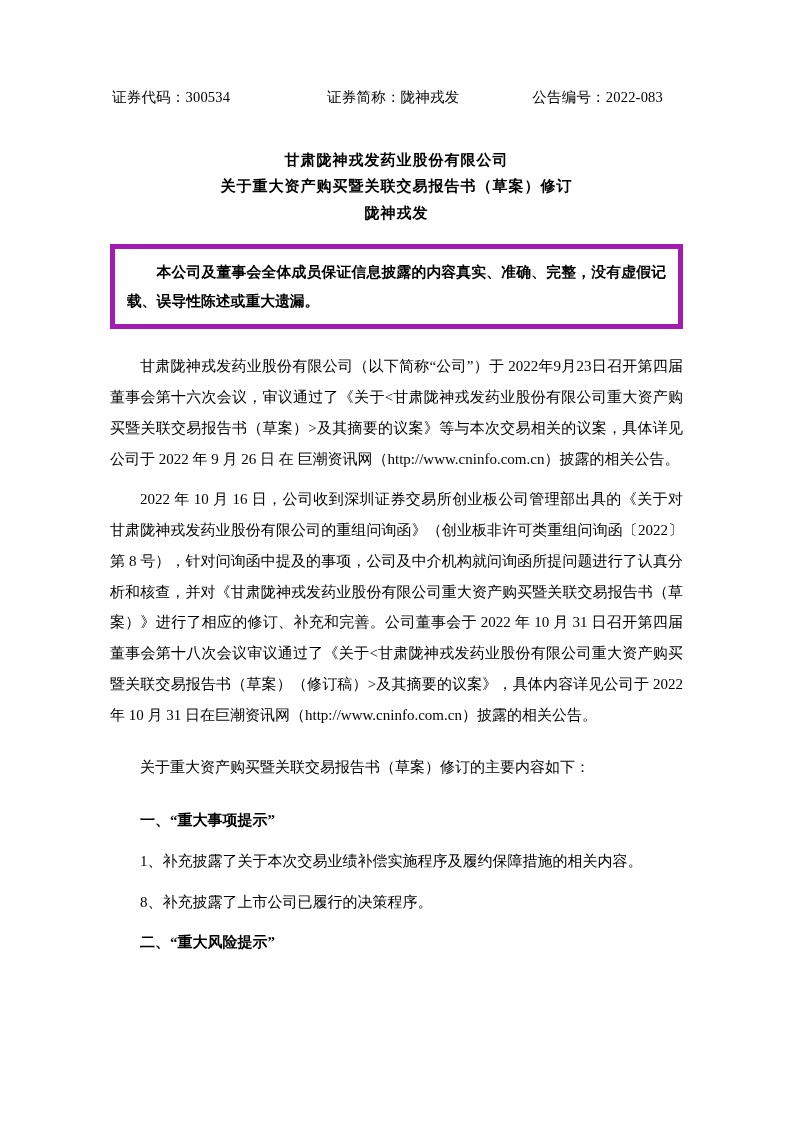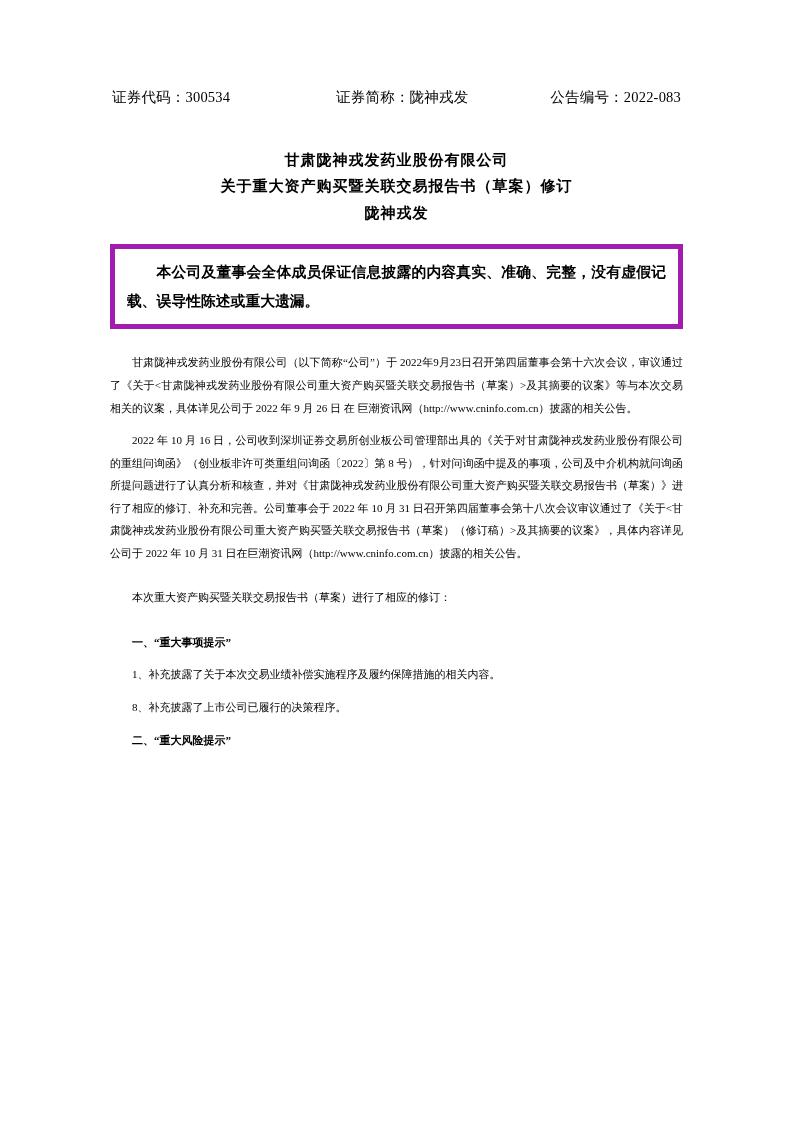--- a/index.html
+++ b/index.html
@@ -26,21 +26,21 @@
     align-items: baseline;
     font-size: 14.5px;
     letter-spacing: 0.2px;
     margin-bottom: 40px;
   }
   .header-row > div {
     white-space: nowrap;
   }
   .header-code { margin-left: 2px; }
   .header-abbr { margin-left: 24px; }
-  .header-no  { margin-right: 2px; }
+  .header-no  { margin-right: 20px; }
 
   .title-block {
     text-align: center;
     font-weight: bold;
     font-size: 15px;
     line-height: 1.75;
     letter-spacing: 1px;
     margin-bottom: 18px;
   }
   .title-line { white-space: nowrap; }
@@ -56,21 +56,21 @@
     text-justify: inter-ideograph;
     margin-bottom: 22px;
   }
   .notice-box p {
     margin: 0;
     text-indent: 2em;
   }
 
   .body-text p {
     margin: 10px 0 2px 0;
-    font-size: 11px;
+    font-size: 15px;
     line-height: 2.05;
     text-indent: 2em;
     text-align: justify;
     text-justify: inter-ideograph;
   }
   .spacer-sm { height: 10px; }
   .sec-head {
     font-weight: bold;
     font-size: 15px;
     line-height: 2.05;
@@ -104,21 +104,21 @@
   </div>
 
   <div class="notice-box">
     <p>本公司及董事会全体成员保证信息披露的内容真实、准确、完整，没有虚假记载、误导性陈述或重大遗漏。</p>
   </div>
 
   <div class="body-text">
     <p>甘肃陇神戎发药业股份有限公司（以下简称“公司”）于 2022年9月23日召开第四届董事会第十六次会议，审议通过了《关于&lt;甘肃陇神戎发药业股份有限公司重大资产购买暨关联交易报告书（草案）&gt;及其摘要的议案》等与本次交易相关的议案，具体详见公司于 2022 年 9 月 26 日 在 巨潮资讯网（http://www.cninfo.com.cn）披露的相关公告。</p>
     <p>2022 年 10 月 16 日，公司收到深圳证券交易所创业板公司管理部出具的《关于对甘肃陇神戎发药业股份有限公司的重组问询函》（创业板非许可类重组问询函〔2022〕第 8 号），针对问询函中提及的事项，公司及中介机构就问询函所提问题进行了认真分析和核查，并对《甘肃陇神戎发药业股份有限公司重大资产购买暨关联交易报告书（草案）》进行了相应的修订、补充和完善。公司董事会于 2022 年 10 月 31 日召开第四届董事会第十八次会议审议通过了《关于&lt;甘肃陇神戎发药业股份有限公司重大资产购买暨关联交易报告书（草案）（修订稿）&gt;及其摘要的议案》，具体内容详见公司于 2022 年 10 月 31 日在巨潮资讯网（http://www.cninfo.com.cn）披露的相关公告。</p>
     <div class="spacer-sm"></div>
-    <p>本次重大资产购买暨关联交易报告书（草案）进行了相应的修订：</p>
+    <p>关于重大资产购买暨关联交易报告书（草案）修订的主要内容如下：</p>
     <div class="spacer-sm"></div>
     <p class="sec-head">一、“重大事项提示”</p>
     <p class="list-item">1、补充披露了关于本次交易业绩补偿实施程序及履约保障措施的相关内容。</p>
     <p class="list-item">8、补充披露了上市公司已履行的决策程序。</p>
     <p class="sec-head">二、“重大风险提示”</p>
   </div>
 
 </div>
 
 </body></html>

